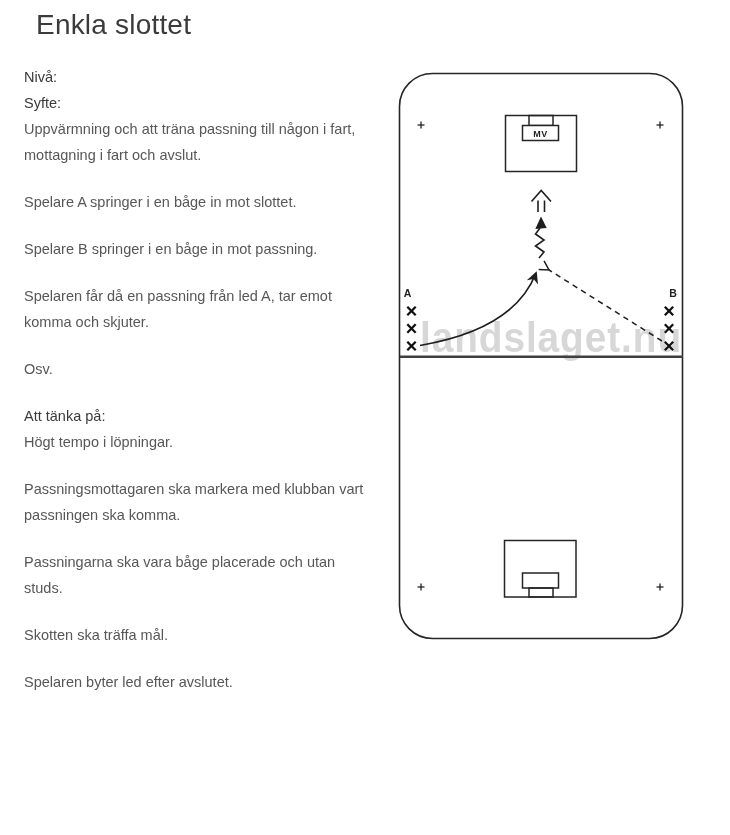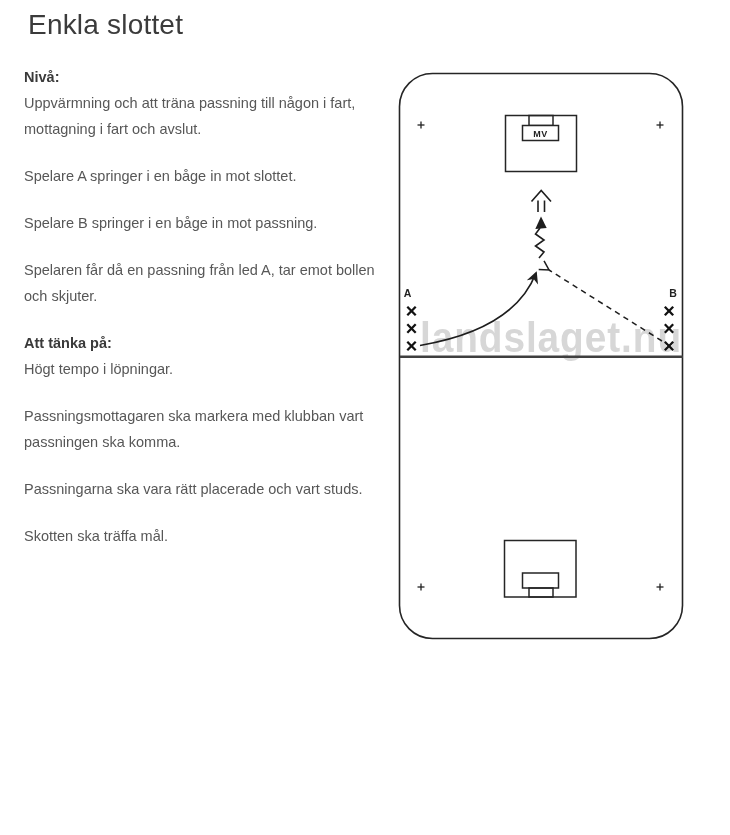--- a/index.html
+++ b/index.html
@@ -4,46 +4,49 @@
 <style>
   * { box-sizing: border-box; margin: 0; padding: 0; }
   html,body { width:730px; height:835px; background:#ffffff;
     font-family:"Liberation Sans", sans-serif; }
   #page { position:relative; width:730px; height:835px; background:#fff; overflow:hidden; }
 
   
   #text-col { position:absolute; left:24px; top:6px; width:352px;
     font-size:14.5px; line-height:26px; color:#575757; }
   h1#title { font-size:28px; line-height:34px; font-weight:500; color:#3b3b3b;
-    letter-spacing:0.2px; margin:2px 0 22px 4px; }
-  .sec-label { font-weight:bold; color:#3a3a3a; }
+    letter-spacing:0.2px; margin:2px 0 22px 12px; }
+  .sec-label { font-weight:normal; color:#3a3a3a; }
   .para { margin:0 0 21px 0; }
 
   
   #diagram-svg { position:absolute; left:0; top:0; width:730px; height:835px; }
   text.wm { font-weight:bold; letter-spacing:1px; }
 </style>
 </head>
 <body>
 
 <div id="page">
 
   <div id="text-col">
     <h1 id="title">Enkla slottet</h1>
     <div>
         <div class="sec-label">Nivå:</div>
+        <div class="sec-label">Syfte:</div>
         <div class="para">Uppvärmning och att träna passning till någon i fart, mottagning i fart och avslut.</div>
         <div class="para">Spelare A springer i en båge in mot slottet.</div>
         <div class="para">Spelare B springer i en båge in mot passning.</div>
-        <div class="para">Spelaren får då en passning från led A, tar emot bollen och skjuter.</div>
+        <div class="para">Spelaren får då en passning från led A, tar emot komma och skjuter.</div>
+        <div class="para">Osv.</div>
         <div class="sec-label">Att tänka på:</div>
         <div class="para">Högt tempo i löpningar.</div>
         <div class="para">Passningsmottagaren ska markera med klubban vart passningen ska komma.</div>
-        <div class="para">Passningarna ska vara rätt placerade och vart studs.</div>
+        <div class="para">Passningarna ska vara båge placerade och utan studs.</div>
         <div class="para">Skotten ska träffa mål.</div>
+        <div class="para">Spelaren byter led efter avslutet.</div>
       </div>
   </div>
 
   <svg id="diagram-svg" viewBox="0 0 730 835" xmlns="http://www.w3.org/2000/svg">
     <defs>
       <marker id="ah-solid" markerUnits="userSpaceOnUse" markerWidth="16" markerHeight="16" viewBox="0 0 16 16" refX="12" refY="8" orient="auto">
         <path d="M2,2 L14,8 L2,14 L5.5,8 z" fill="#1e1e1e"></path>
       </marker>
       <marker id="ah-open" markerUnits="userSpaceOnUse" markerWidth="16" markerHeight="16" viewBox="0 0 16 16" refX="3" refY="8" orient="auto">
         <path d="M12,3 L3,8 L12,13" fill="none" stroke="#1e1e1e" stroke-width="1.5"></path>

